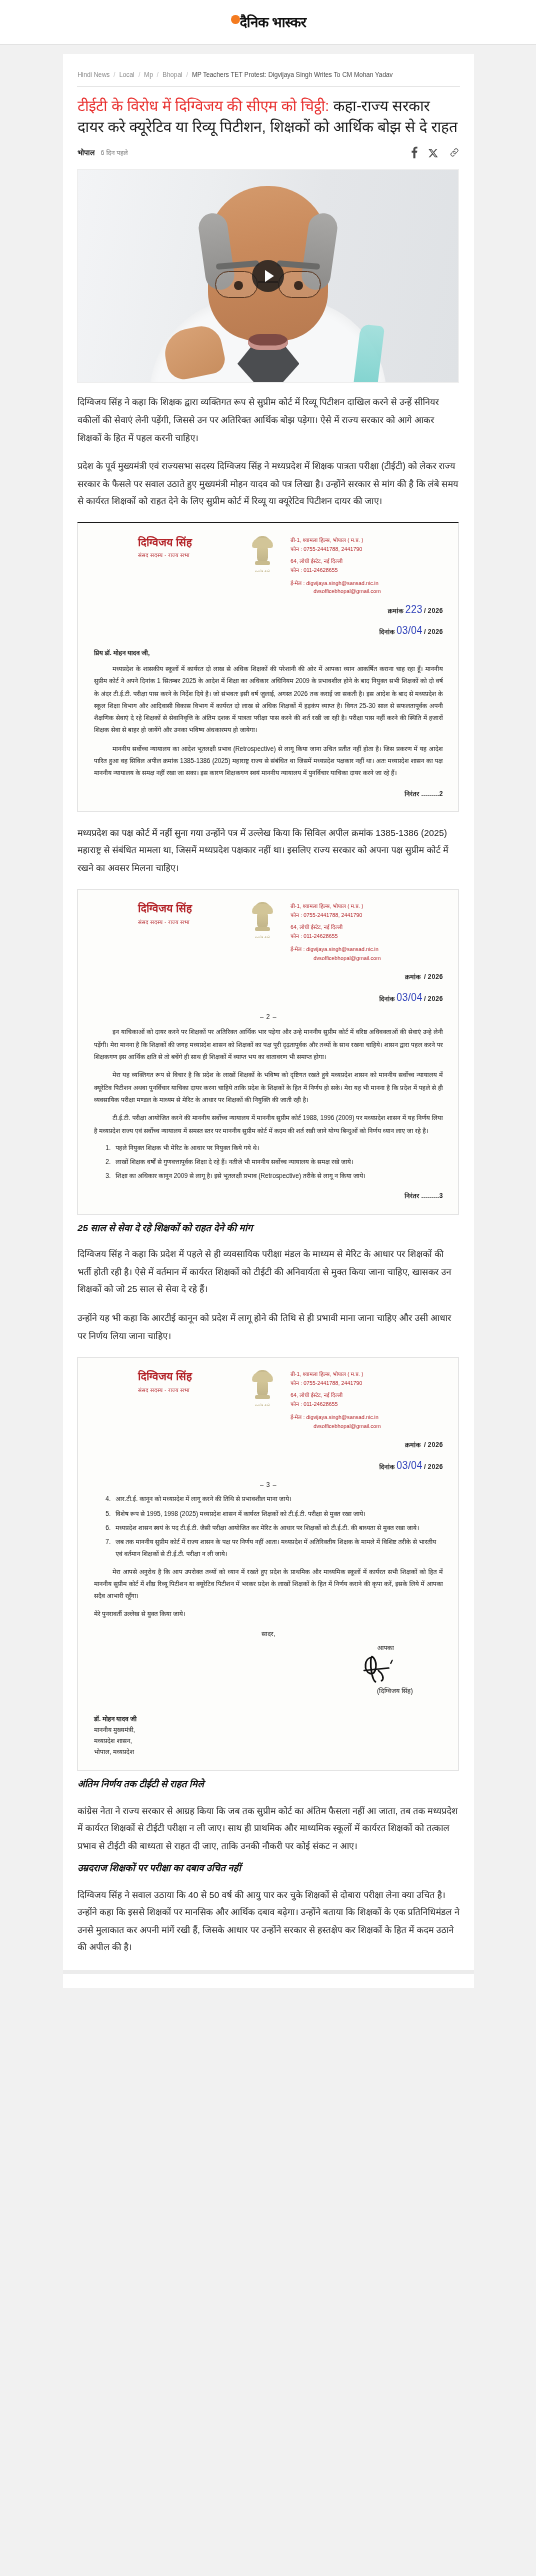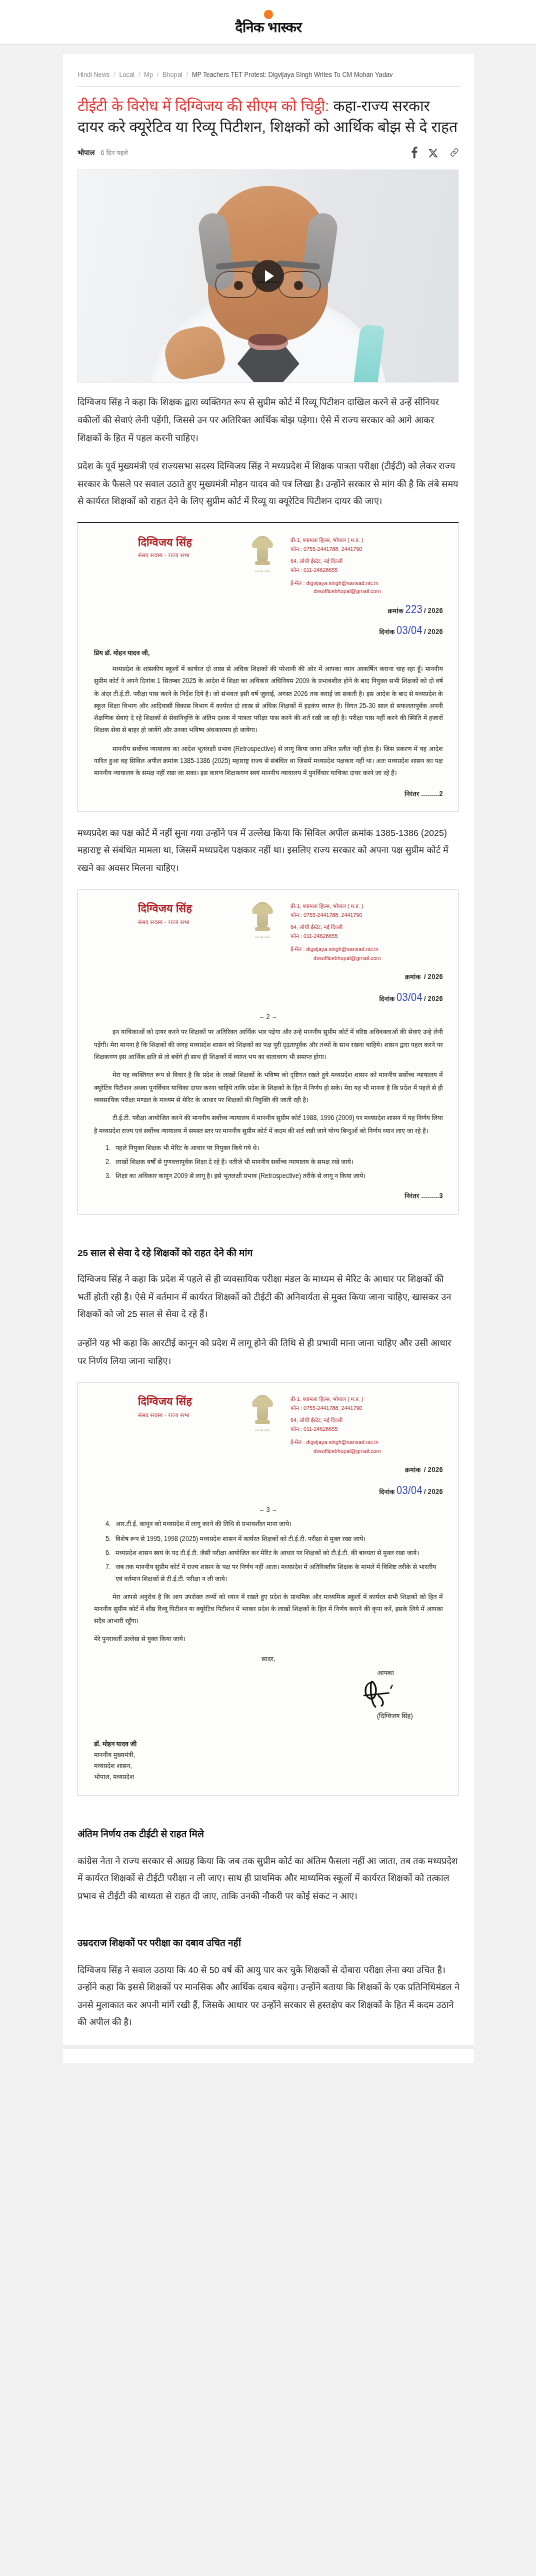--- a/index.html
+++ b/index.html
@@ -14,21 +14,21 @@
   
   .masthead {
     background: #ffffff;
     height: 45px;
     display: flex;
     align-items: center;
     justify-content: center;
     border-bottom: 0.5px solid #e3e3e3;
     position: relative;
   }
-  .logo-wrap { display: flex; flex-direction: column; align-items: center; }
+  .logo-wrap { display: flex; flex-direction: row; }
   .logo-sun {
     width: 8.8px; height: 8.8px;
     background: #f47b20;
     border-radius: 50%;
     position: relative;
     margin-bottom: 0.5px;
   }
   .logo-sun::before, .logo-sun::after {
     content: "";
     position: absolute;
@@ -251,22 +251,23 @@
     color: #232323;
     padding: 0 14.4px;
     margin-top: 11.3px;
     text-align: left;
   }
   h2.subhead {
     font-size: 9.5px;
     font-weight: bold;
     color: #111;
     padding: 0 14.4px;
-    margin-top: 30px;
+    margin-top: 5px;
     line-height: 1.6;
+    font-style: italic;
   }
   .subhead-inline {
     font-size: 9px;
     line-height: 1.95;
     color: #232323;
     padding: 0 14.4px;
     margin-top: 12.4px;
   }
   .subhead-inline b { font-weight: normal; color: #111; }
 

